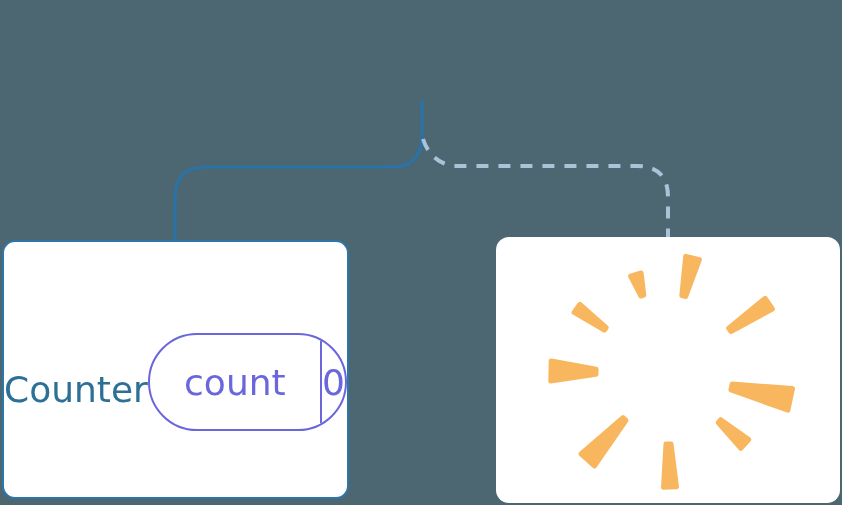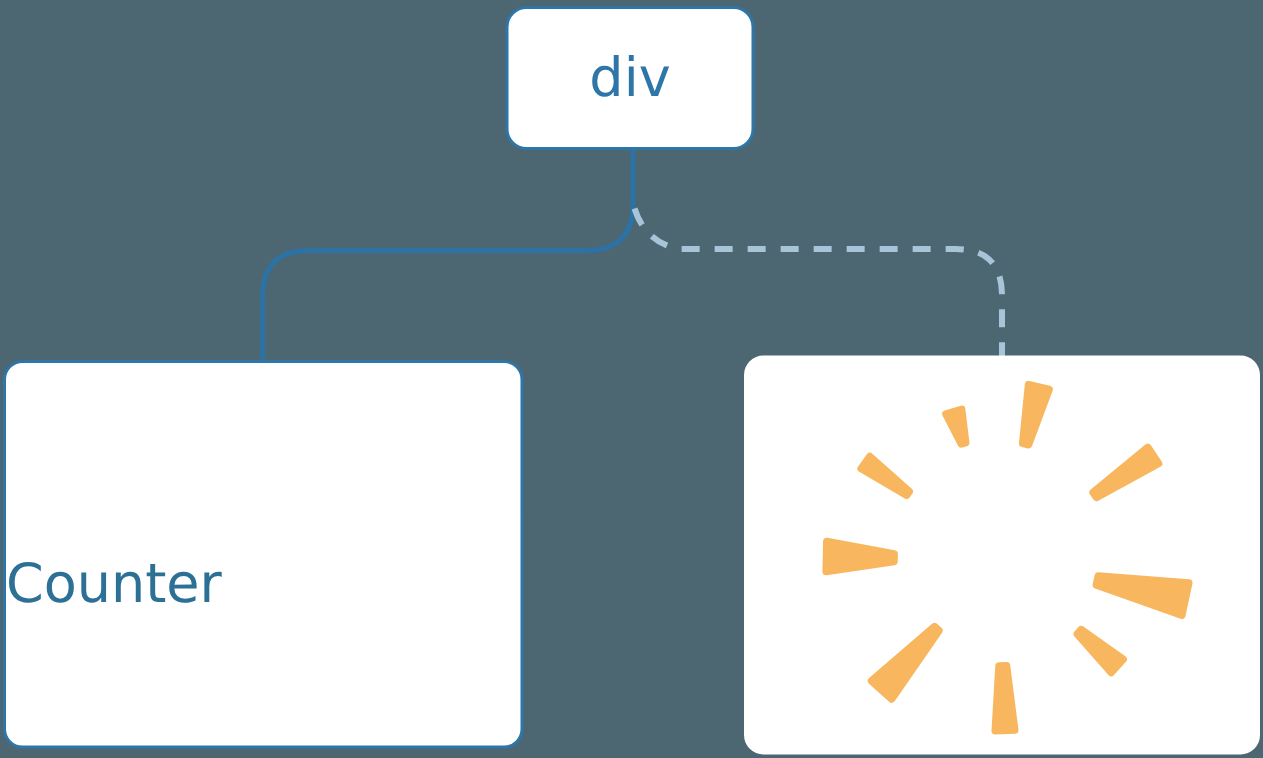--- a/index.html
+++ b/index.html
@@ -48,26 +48,27 @@
 </head>
 <body>
 
 <div class="canvas">
 
   <svg class="edges" viewBox="0 0 842 505" aria-hidden="true">
     <path class="edge-solid" d="M 422 100 L 422 136 Q 422 167 391 167 L 206 167 Q 175 167 175 198 L 175 241"></path>
     <path class="edge-dashed" d="M 423 139 Q 430 161 452 166 L 637 166 Q 668 166 668 197 L 668 238"></path>
   </svg>
 
-  <div class="node-root">
-    <span class="node-label">div</span>
-  </div>
 
   <div class="card card-left">
     <div class="card-title">Counter</div>
+    <div class="pill">
+      <div class="pill-key">count</div>
+      <div class="pill-value">0</div>
+    </div>
   </div>
 
   <div class="card card-right">
     <svg class="poof" viewBox="0 0 344 266" aria-hidden="true">
         <polygon points="147.8,58.1 145.1,35.9 134.6,39.1 144.9,59.0" fill="#F8B75F" stroke="#F8B75F" stroke-width="5" stroke-linejoin="round"></polygon>
         <polygon points="189.7,59.5 203.4,22.6 189.7,19.4 185.8,58.6" fill="#F8B75F" stroke="#F8B75F" stroke-width="5" stroke-linejoin="round"></polygon>
         <polygon points="235.0,94.6 276.4,72.0 269.2,61.3 232.7,91.3" fill="#F8B75F" stroke="#F8B75F" stroke-width="5" stroke-linejoin="round"></polygon>
         <polygon points="110.2,90.7 83.9,67.3 78.1,75.4 108.4,93.1" fill="#F8B75F" stroke="#F8B75F" stroke-width="5" stroke-linejoin="round"></polygon>
         <polygon points="100.1,132.3 55.2,124.0 54.8,144.0 100.0,137.3" fill="#F8B75F" stroke="#F8B75F" stroke-width="5" stroke-linejoin="round"></polygon>
         <polygon points="234.9,152.9 291.9,173.2 296.5,151.6 236.2,147.0" fill="#F8B75F" stroke="#F8B75F" stroke-width="5" stroke-linejoin="round"></polygon>

